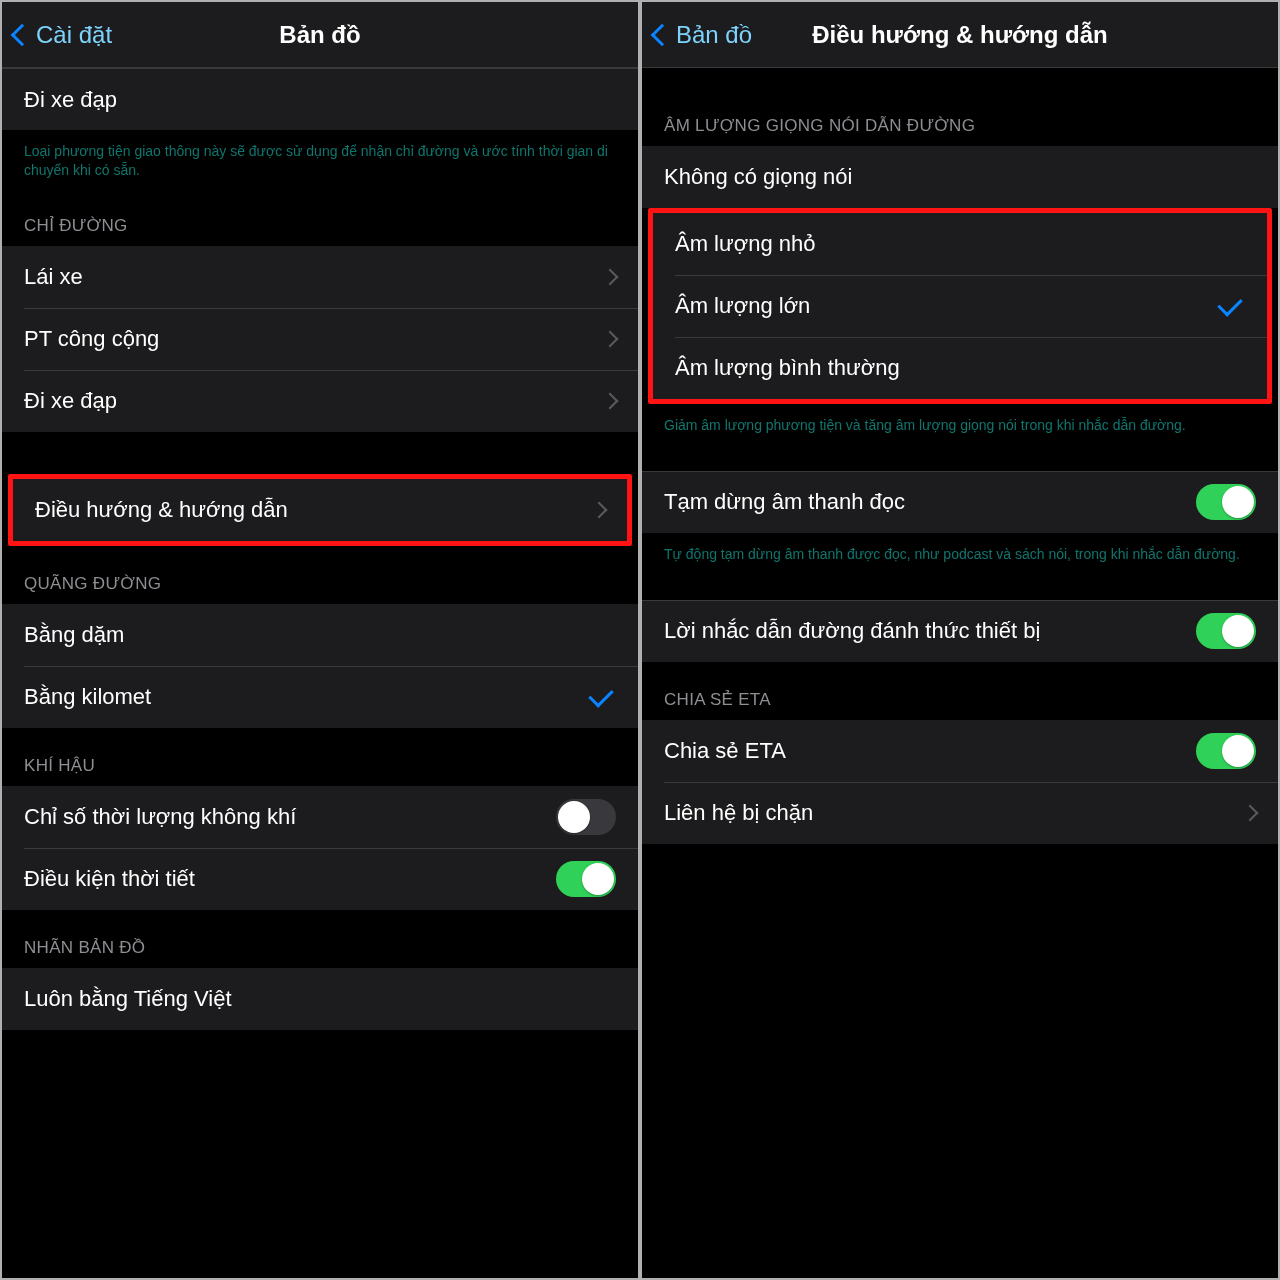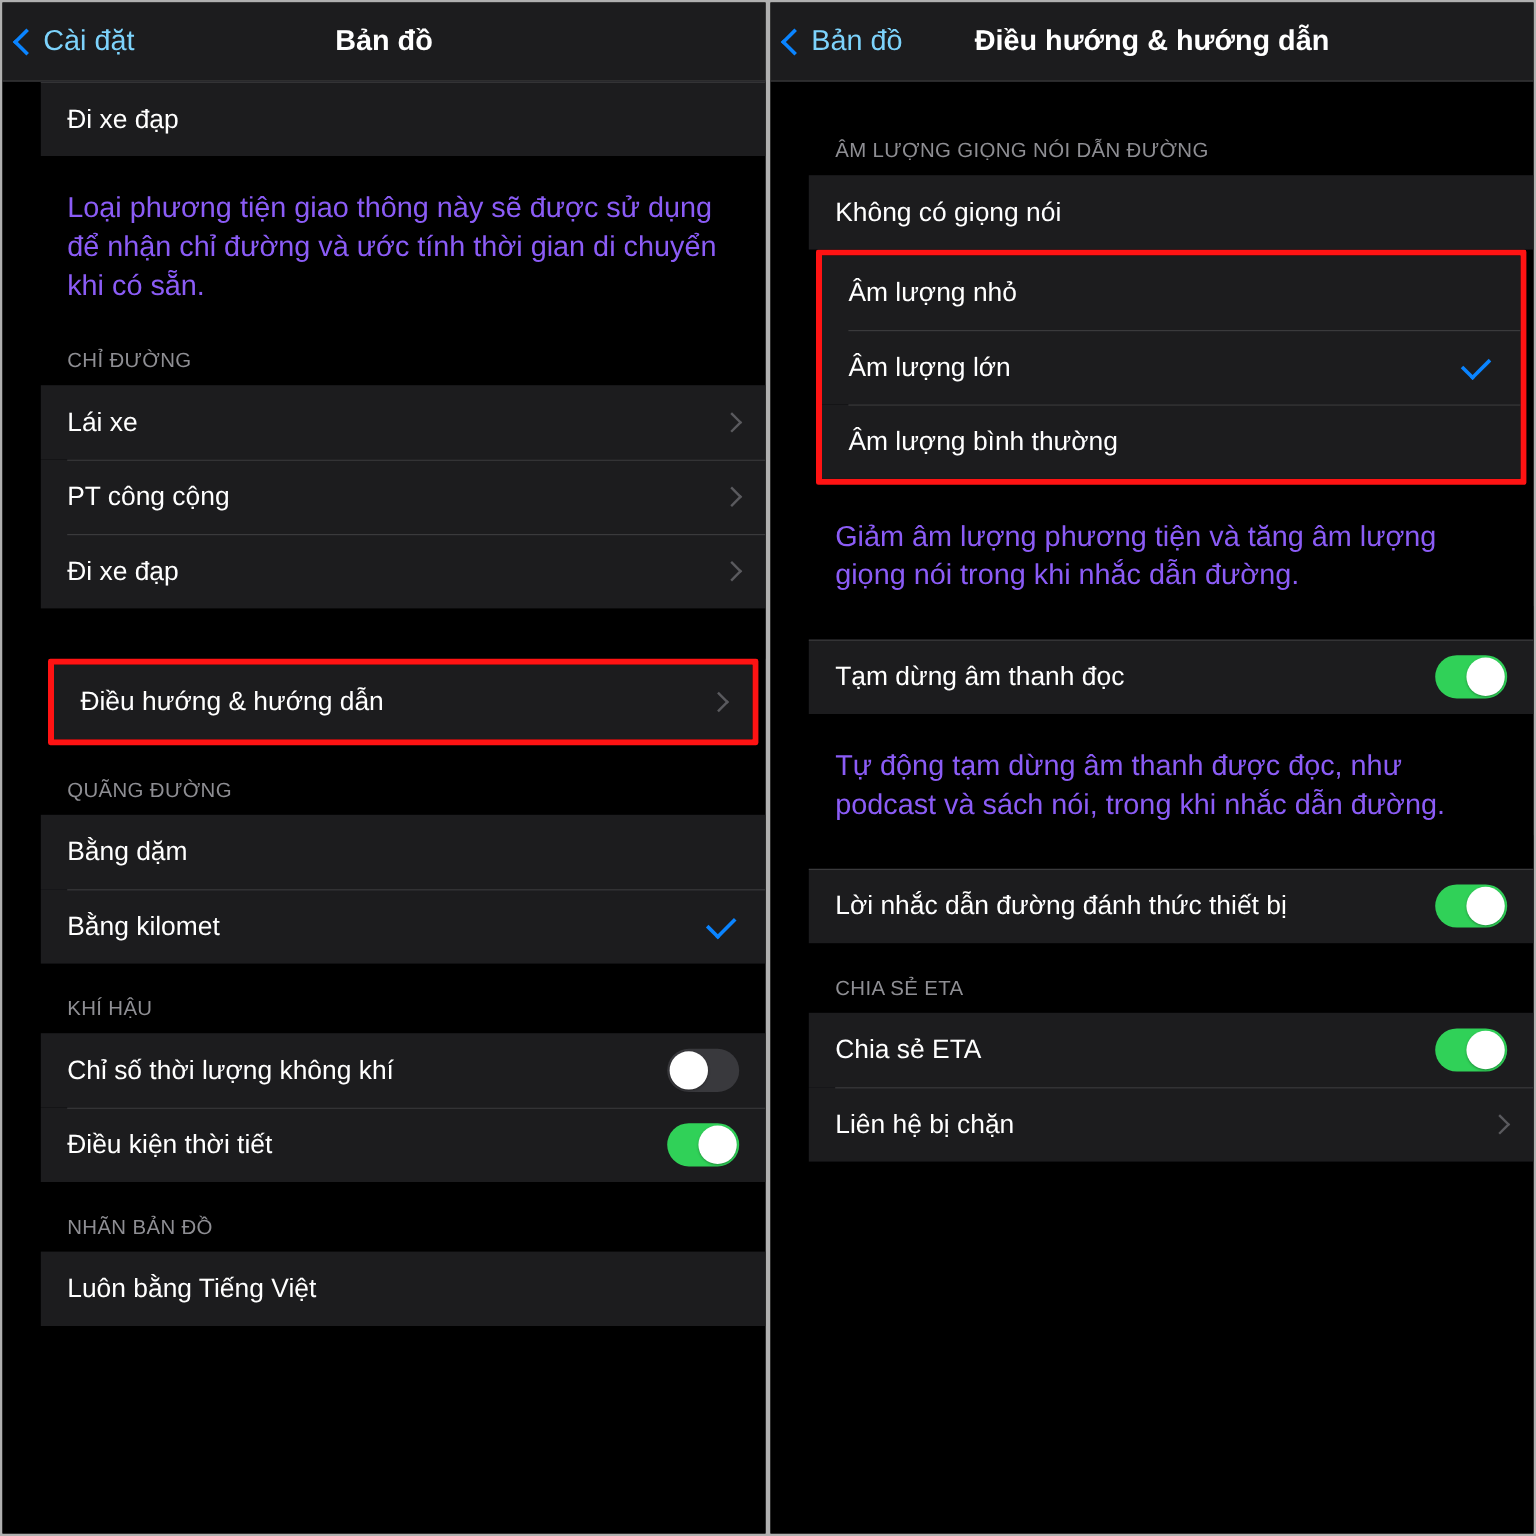--- a/index.html
+++ b/index.html
@@ -49,35 +49,33 @@
   }
   .nav-title {
     color: #fff;
     font-size: 24px;
     font-weight: 600;
   }
   .content {
     background: #000;
     height: calc(100% - 66px);
     overflow: hidden;
-    padding-left: 32px;
   }
   .section-header {
     color: #8e8e93;
     font-size: 17px;
     text-transform: uppercase;
     padding: 28px 22px 10px 22px;
     letter-spacing: 0.3px;
   }
   .section-footer {
-    color: #8b5cf6;
-    font-size: 24px;
+    color: #0f766e;
+    font-size: 14px;
     padding: 12px 22px 8px 22px;
     line-height: 1.35;
-    margin-top: 16px;
   }
   .row {
     background: #1c1c1e;
     display: flex;
     align-items: center;
     justify-content: space-between;
     padding: 0 22px;
     height: 62px;
     color: #fff;
     font-size: 22px;

